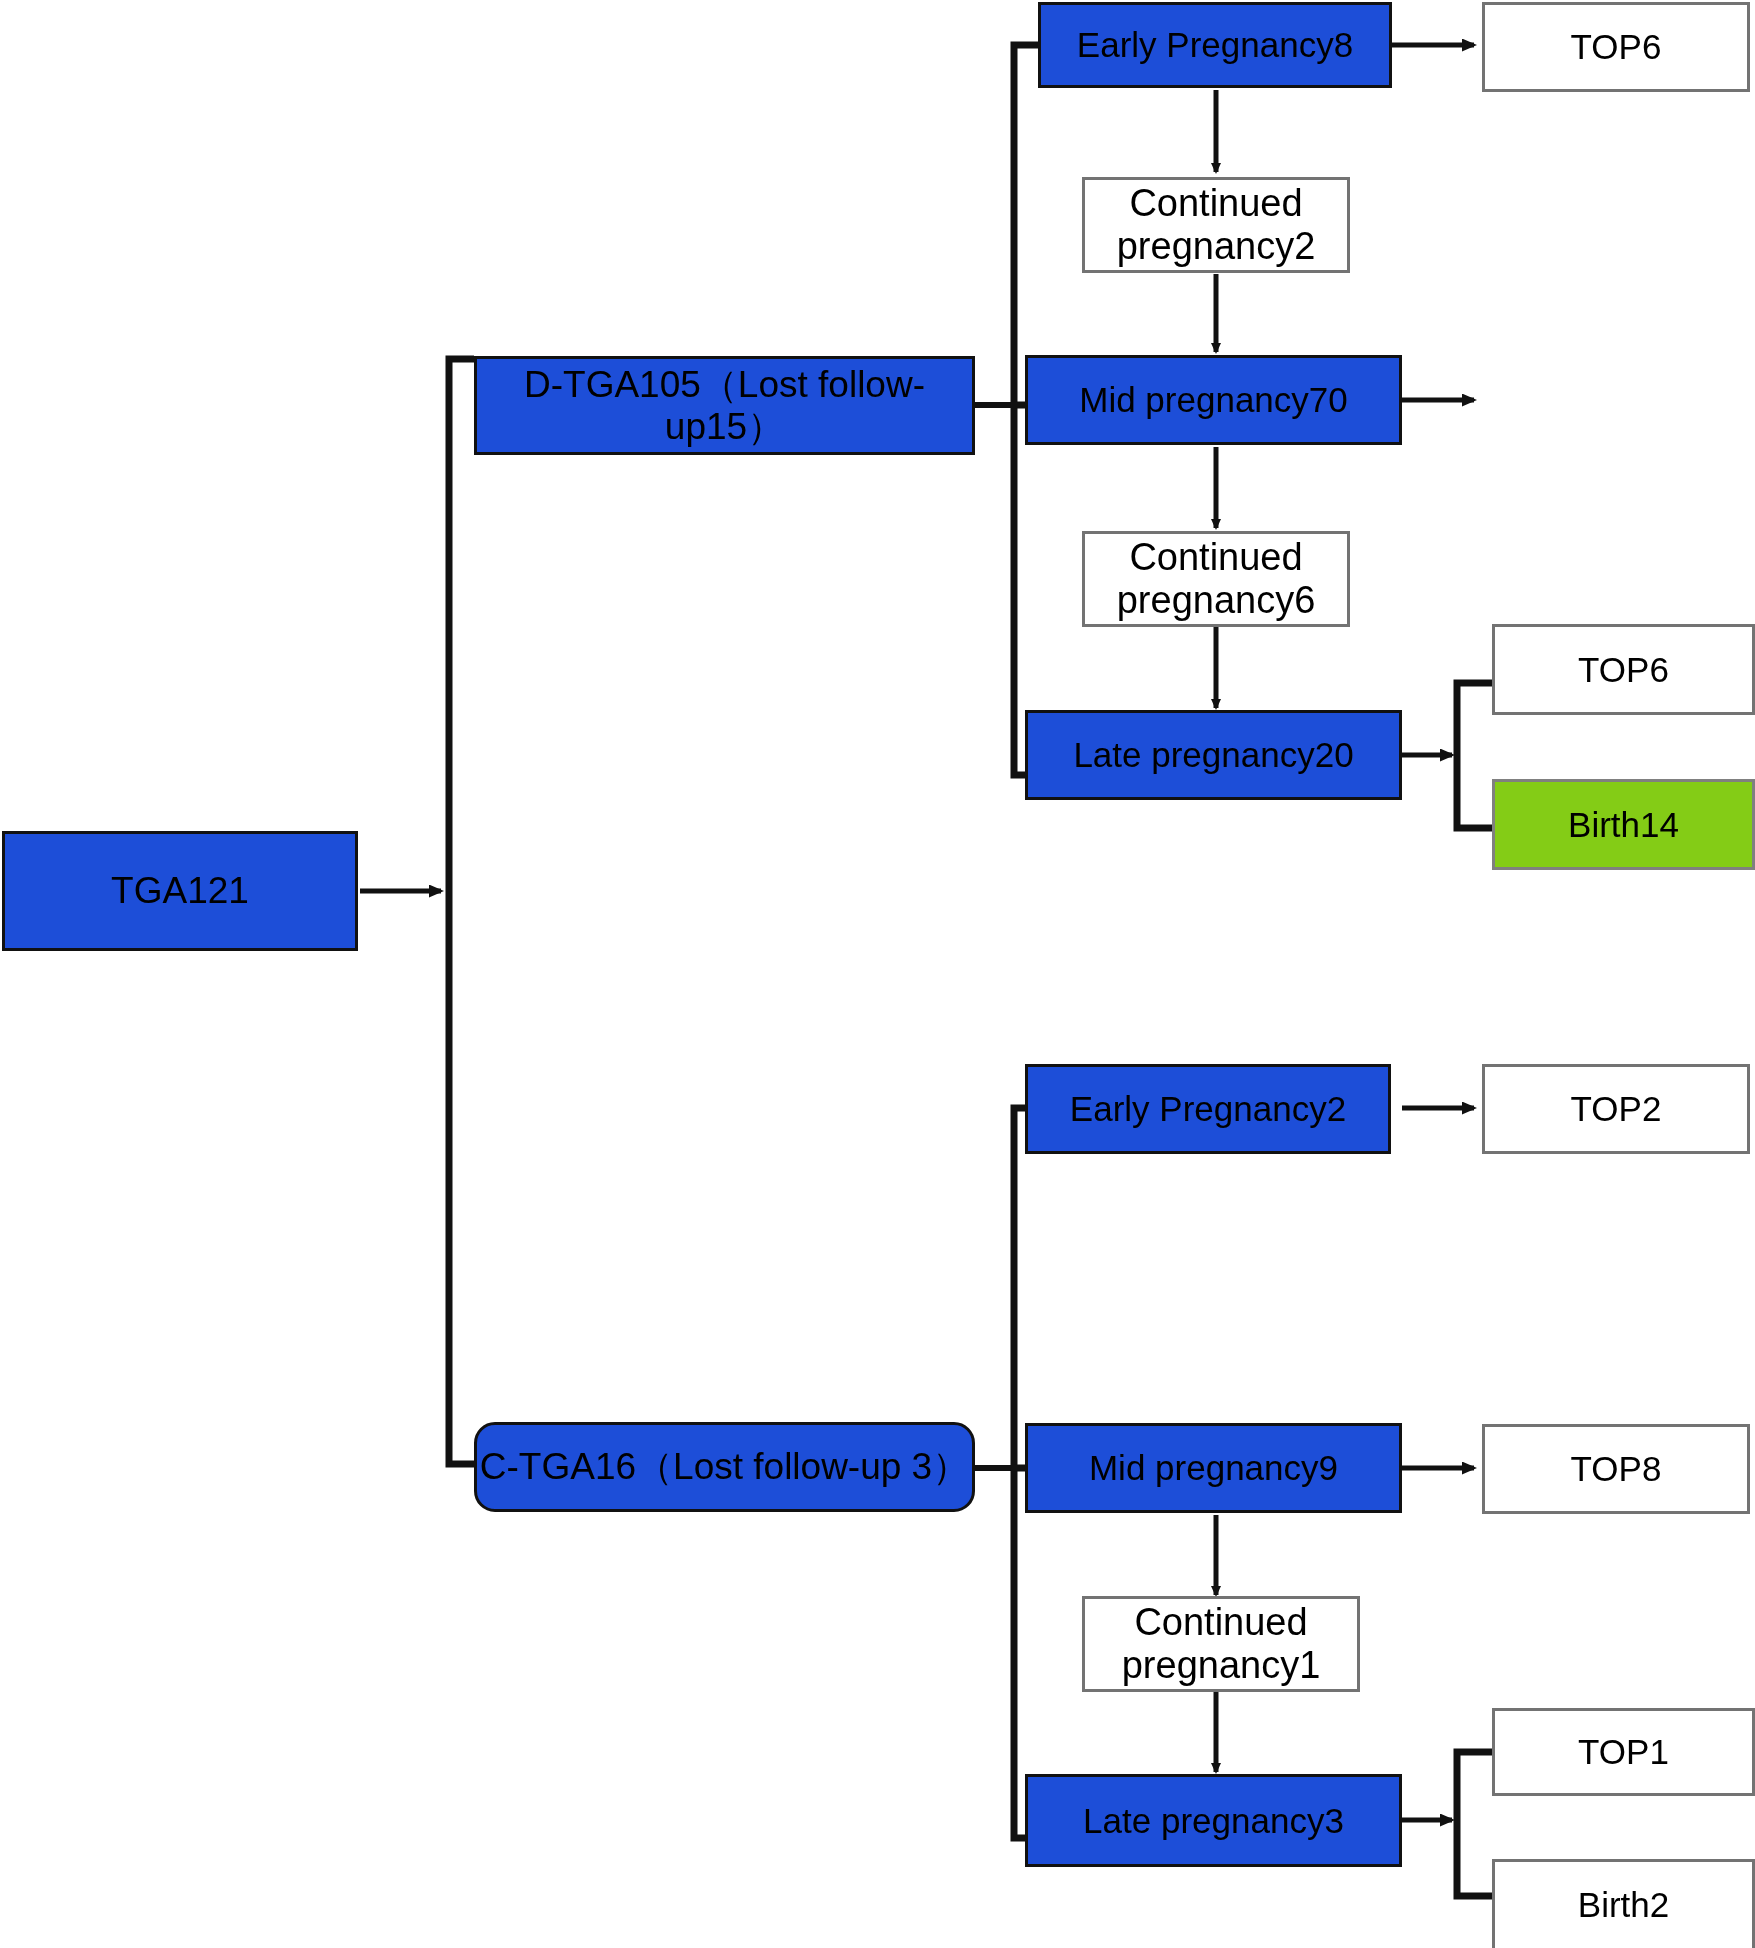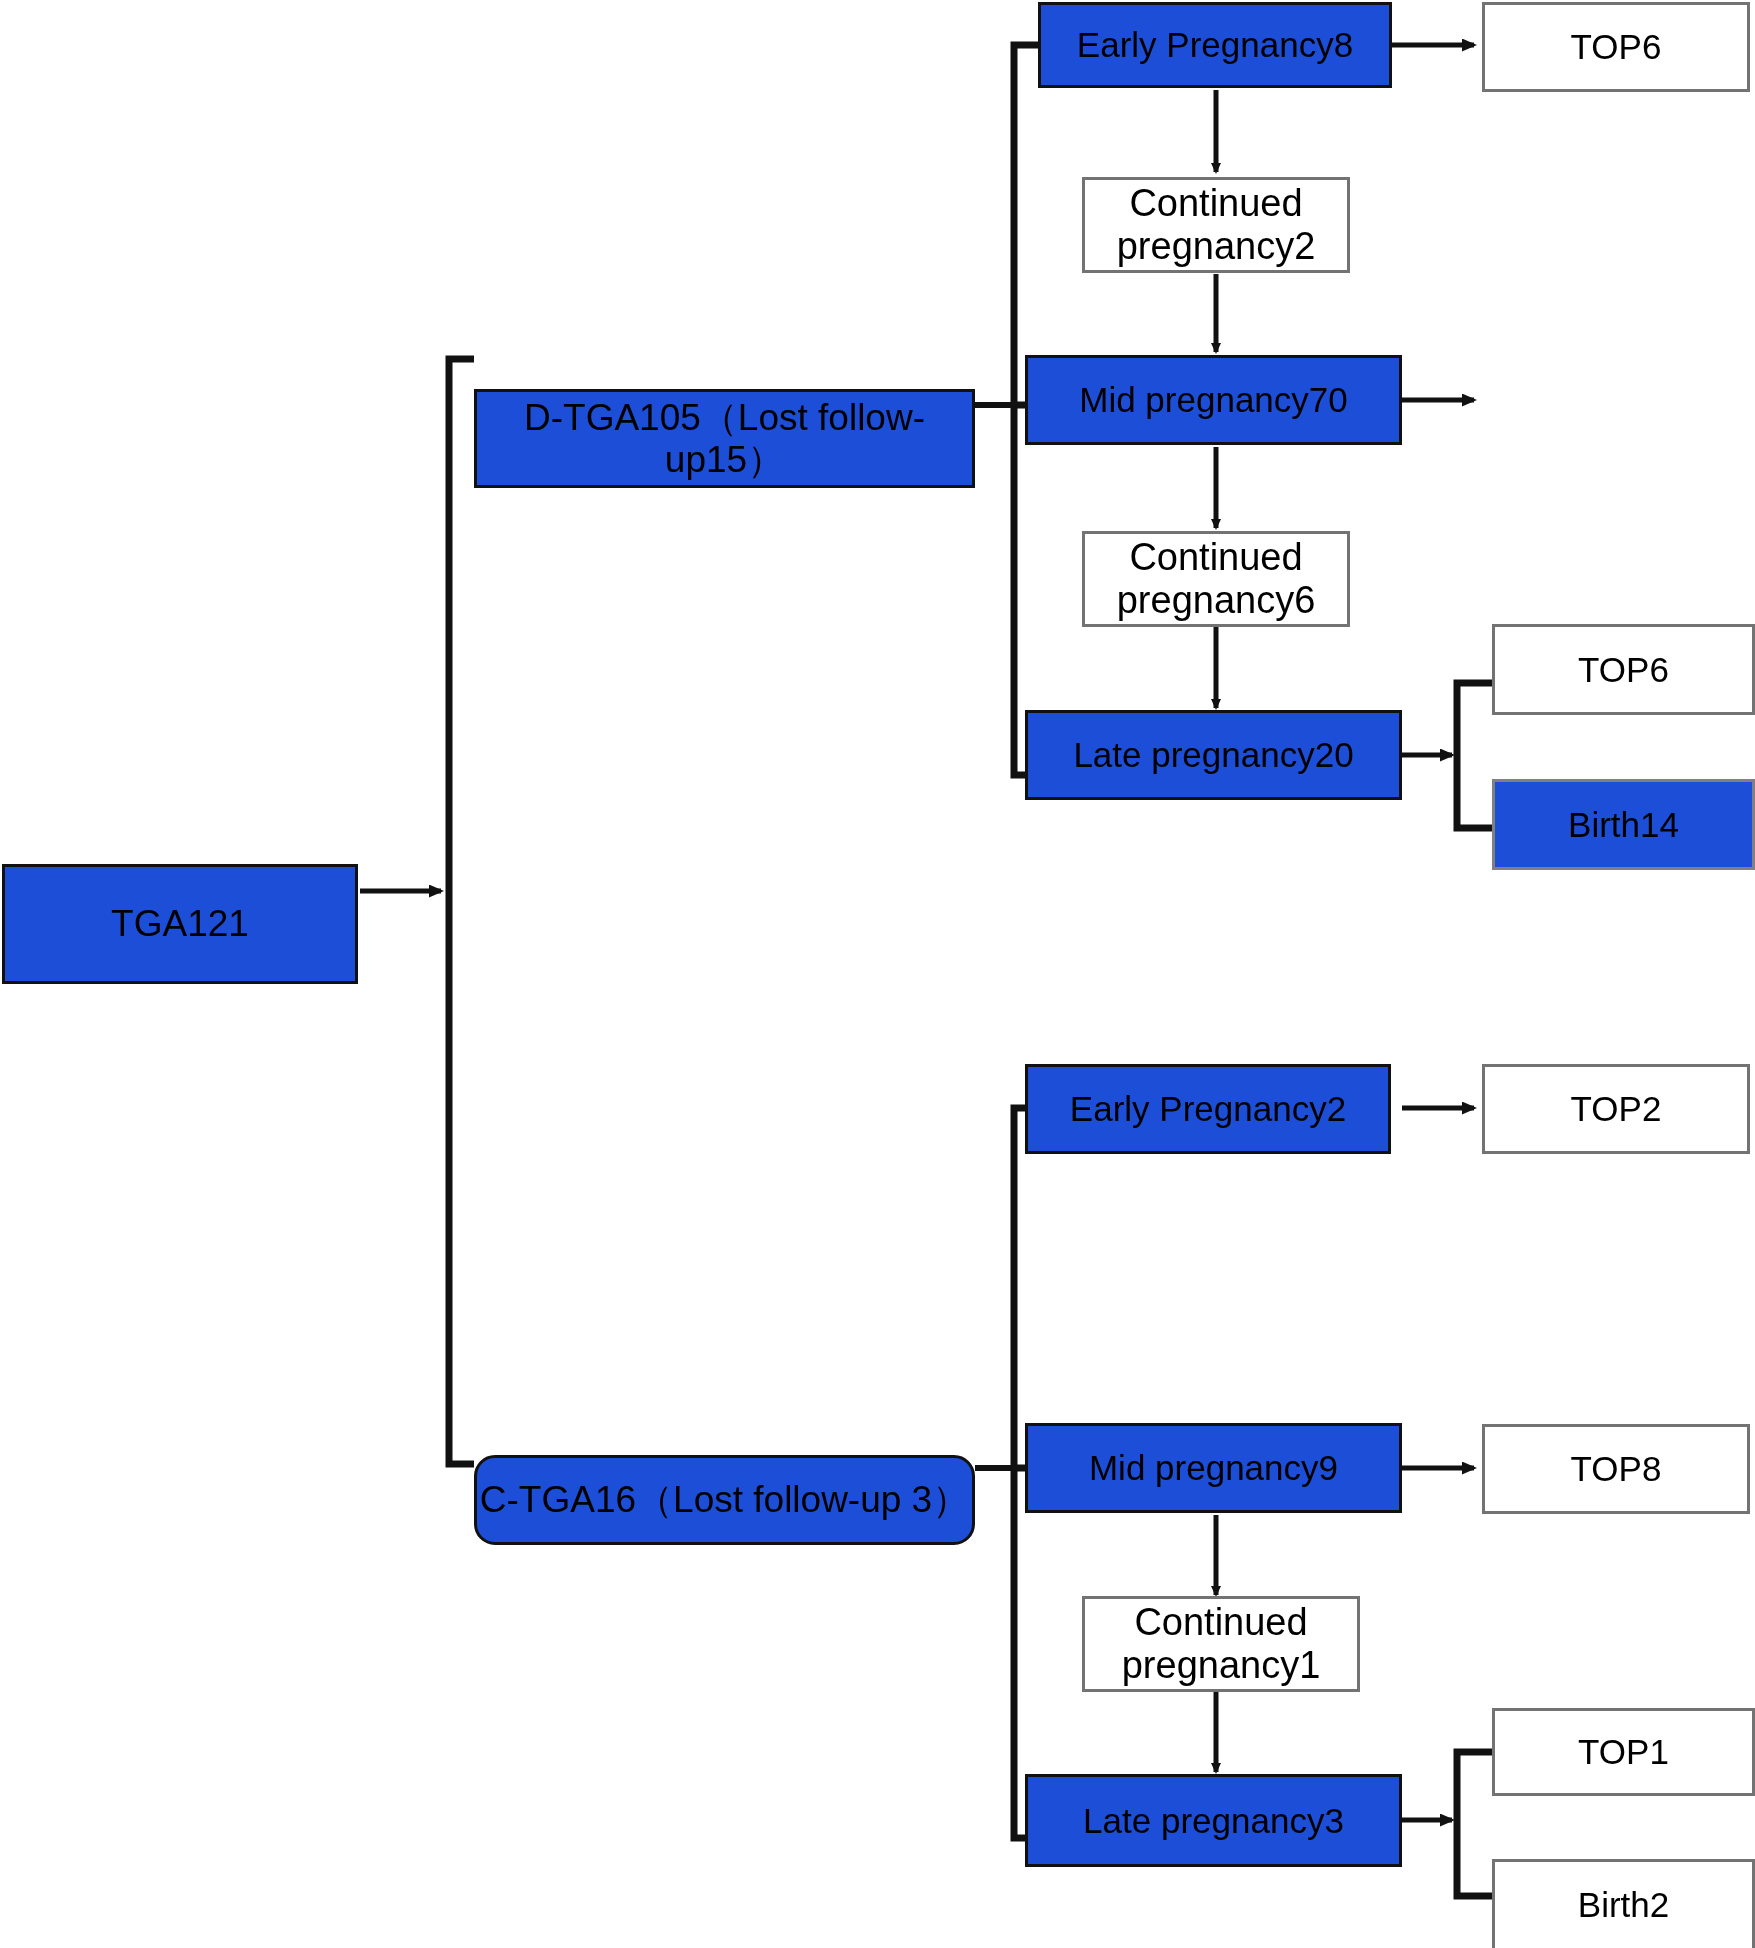--- a/index.html
+++ b/index.html
@@ -28,24 +28,24 @@
   }
   .node.filled {
     background: #1d4ed8;
     border: 3px solid #111111;
   }
   .node.plain {
     background: #ffffff;
     border: 3px solid #737373;
   }
   .node.plain-gray {
-    background: #1d4ed8;
+    background: #84cc16;
     border: 3px solid #808080;
   }
-  .t-lg { font-size: 37px; margin-top: 33px; }
+  .t-lg { font-size: 37px; }
   .t-md { font-size: 35px; }
   .t-sm { font-size: 38px; }
 
   svg.edges {
     position: absolute;
     left: 0;
     top: 0;
     width: 1755px;
     height: 1948px;
     pointer-events: none;

